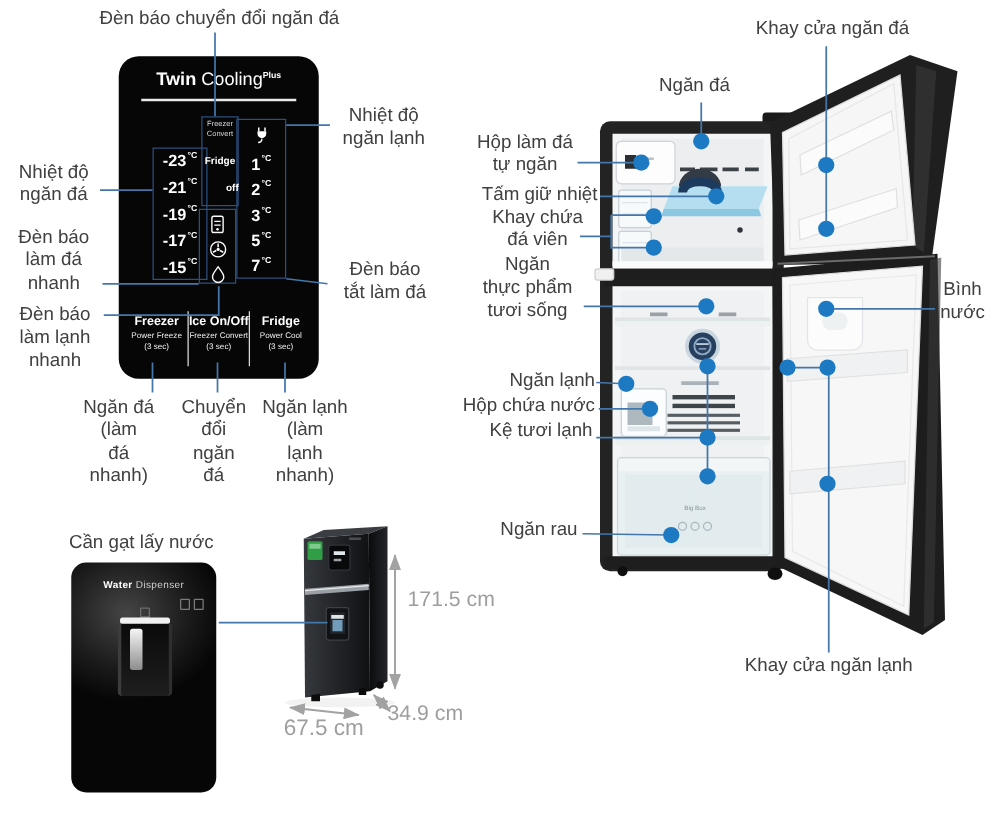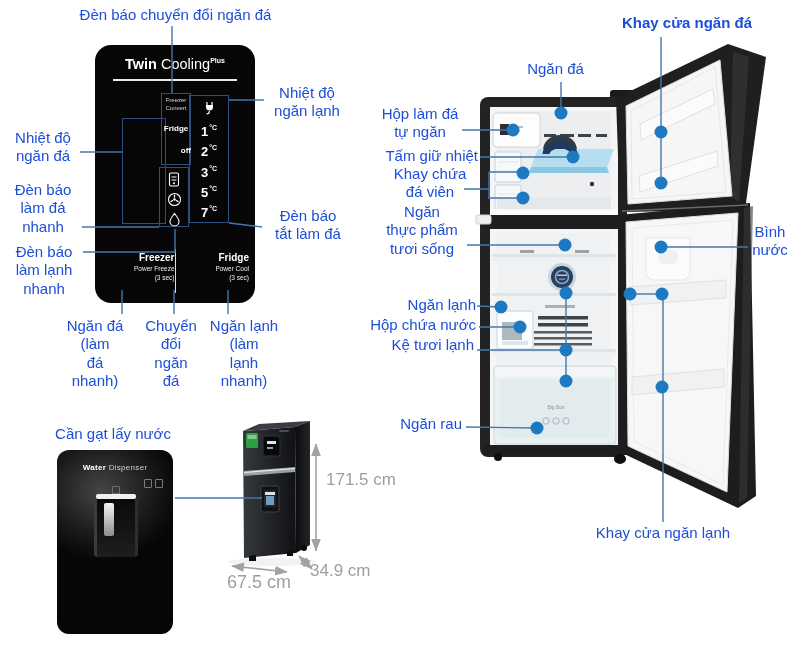--- a/index.html
+++ b/index.html
@@ -3,21 +3,21 @@
 <meta charset="utf-8">
 <style>
   html,body{margin:0;padding:0;}
   body{
     width:800px;height:650px;position:relative;overflow:hidden;
     background:#ffffff;
     font-family:"Liberation Sans","DejaVu Sans",sans-serif;
   }
   
   .lb{
-    position:absolute;color:#1d4ed8;font-size:15px;line-height:1.22;
+    position:absolute;color:#404040;font-size:15px;line-height:1.22;
     text-align:center;white-space:pre-line;z-index:3;
   }
   .lb.r{text-align:right;}
   .lb.dim{color:#9e9e9e;font-size:17px;text-align:left;white-space:nowrap;}
   .lb.tiny{font-size:5px;color:#8a979c;}
   
   .panel{
     position:absolute;left:95px;top:45px;width:160px;height:258px;
     background:#060606;border-radius:16px;color:#fff;z-index:1;
   }
@@ -41,21 +41,21 @@
   .mode-mid{position:absolute;left:66px;top:79px;width:30px;text-align:center;
     font-size:8px;font-weight:700;color:#fff;}
   .mode-off{position:absolute;left:66px;top:101px;width:30px;text-align:right;
     font-size:8px;font-weight:700;color:#fff;}
   .picon{position:absolute;left:64px;width:30px;height:20px;display:flex;
     align-items:center;justify-content:center;}
   .picon svg{display:block;}
   .plug-icon{position:absolute;left:94px;top:53px;width:40px;height:20px;
     display:flex;align-items:center;justify-content:center;}
   .pbuttons{position:absolute;left:6px;right:6px;top:204px;height:44px;display:flex;}
-  .pbtn{flex:1;text-align:right;color:#fff;padding-top:2px;}
+  .pbtn{flex:1;text-align:center;color:#fff;padding-top:2px;}
   .pbtn + .pbtn{border-left:1px solid #dcdcdc;}
   .pbtn .bname{font-size:10px;font-weight:700;line-height:1.3;}
   .pbtn .bfunc{font-size:6.5px;line-height:1.5;color:#f0f0f0;}
   .pbtn .bhold{font-size:6.5px;line-height:1.3;color:#f0f0f0;}
   
   .dispenser{
     position:absolute;left:57px;top:450px;width:116px;height:184px;border-radius:12px;
     background:radial-gradient(90px 80px at 38% 22%,#454545,#1b1b1b 55%,#060606 88%);
     z-index:1;
   }
@@ -79,20 +79,42 @@
 
 <div class="panel">
   <div class="brand"><b>Twin</b>&nbsp;<span>Cooling</span><sup>Plus</sup></div>
   <div class="brand-line"></div>
 
   <div class="pbox box-left"></div>
   <div class="pbox box-mid-a"></div>
   <div class="pbox box-mid-b"></div>
   <div class="pbox box-right"></div>
 
+  <div class="tcol temps-left">
+      <div class="trow">
+        <span>-23</span>
+        <span class="unit">°C</span>
+      </div>
+      <div class="trow">
+        <span>-21</span>
+        <span class="unit">°C</span>
+      </div>
+      <div class="trow">
+        <span>-19</span>
+        <span class="unit">°C</span>
+      </div>
+      <div class="trow">
+        <span>-17</span>
+        <span class="unit">°C</span>
+      </div>
+      <div class="trow">
+        <span>-15</span>
+        <span class="unit">°C</span>
+      </div>
+    </div>
   <div class="tcol temps-right">
       <div class="trow">
         <span>1</span>
         <span class="unit">°C</span>
       </div>
       <div class="trow">
         <span>2</span>
         <span class="unit">°C</span>
       </div>
       <div class="trow">
@@ -138,20 +160,25 @@
   <div class="picon" style="top:164px;">
     <svg width="13" height="15" viewBox="0 0 13 15">
         <path d="M6.5,1.5 C9,5 11,7 11,9.5 a4.5,4.5 0 0 1 -9,0 C2,7 4,5 6.5,1.5 Z" fill="none" stroke="#fff" stroke-width="1.1"></path>
       </svg>
   </div>
 
   <div class="pbuttons">
       <div class="pbtn">
       <div class="bname">Freezer</div>
       <div class="bfunc">Power Freeze</div>
+      <div class="bhold">(3 sec)</div>
+    </div>
+      <div class="pbtn">
+      <div class="bname">Ice On/Off</div>
+      <div class="bfunc">Freezer Convert</div>
       <div class="bhold">(3 sec)</div>
     </div>
       <div class="pbtn">
       <div class="bname">Fridge</div>
       <div class="bfunc">Power Cool</div>
       <div class="bhold">(3 sec)</div>
     </div>
     </div>
 </div>
 
@@ -365,21 +392,21 @@
 <div class="lb" style="left:140px;top:317px;width:62px;">Chuyển
 đổi
 ngăn
 đá</div>
 <div class="lb" style="left:208px;top:317px;width:72px;">Ngăn lạnh
 (làm
 lạnh
 nhanh)</div>
 <div class="lb" style="left:38px;top:425px;width:150px;">Cần gạt lấy nước</div>
 
-<div class="lb" style="left:607px;top:14px;width:160px;font-weight:bold;">Khay cửa ngăn đá</div>
+<div class="lb" style="left:586px;top:14px;width:160px;">Khay cửa ngăn đá</div>
 <div class="lb" style="left:513px;top:60px;width:85px;">Ngăn đá</div>
 <div class="lb" style="left:376px;top:105px;width:88px;">Hộp làm đá
 tự ngăn</div>
 <div class="lb r" style="left:376px;top:147px;width:102px;">Tấm giữ nhiệt</div>
 <div class="lb" style="left:388px;top:165px;width:84px;text-align:center;">Khay chứa
 đá viên</div>
 <div class="lb" style="left:378px;top:203px;width:88px;">Ngăn
 thực phẩm
 tươi sống</div>
 <div class="lb" style="left:743px;top:223px;width:54px;">Bình

